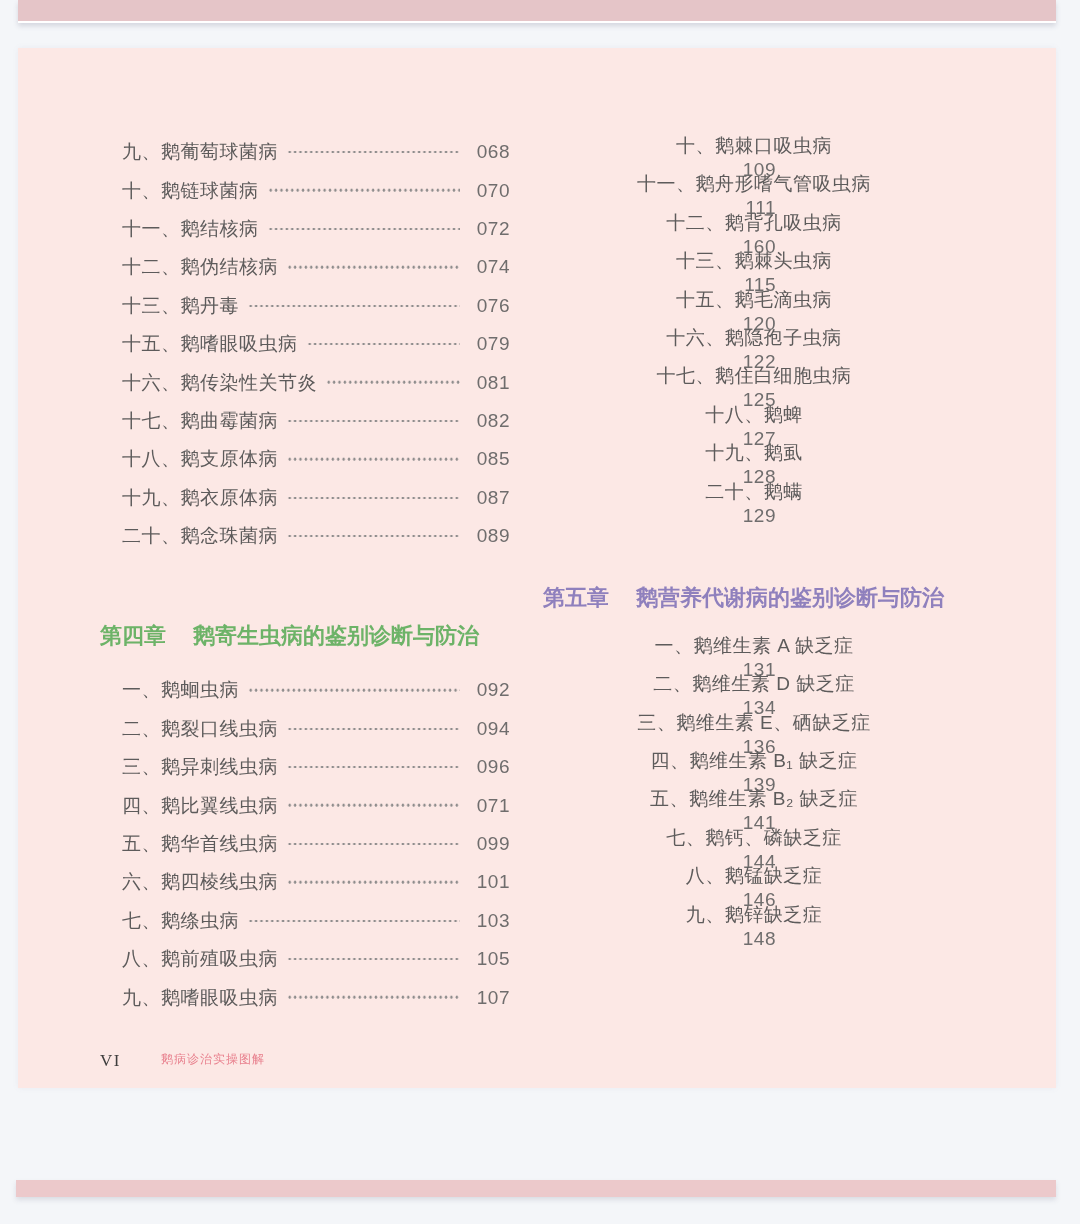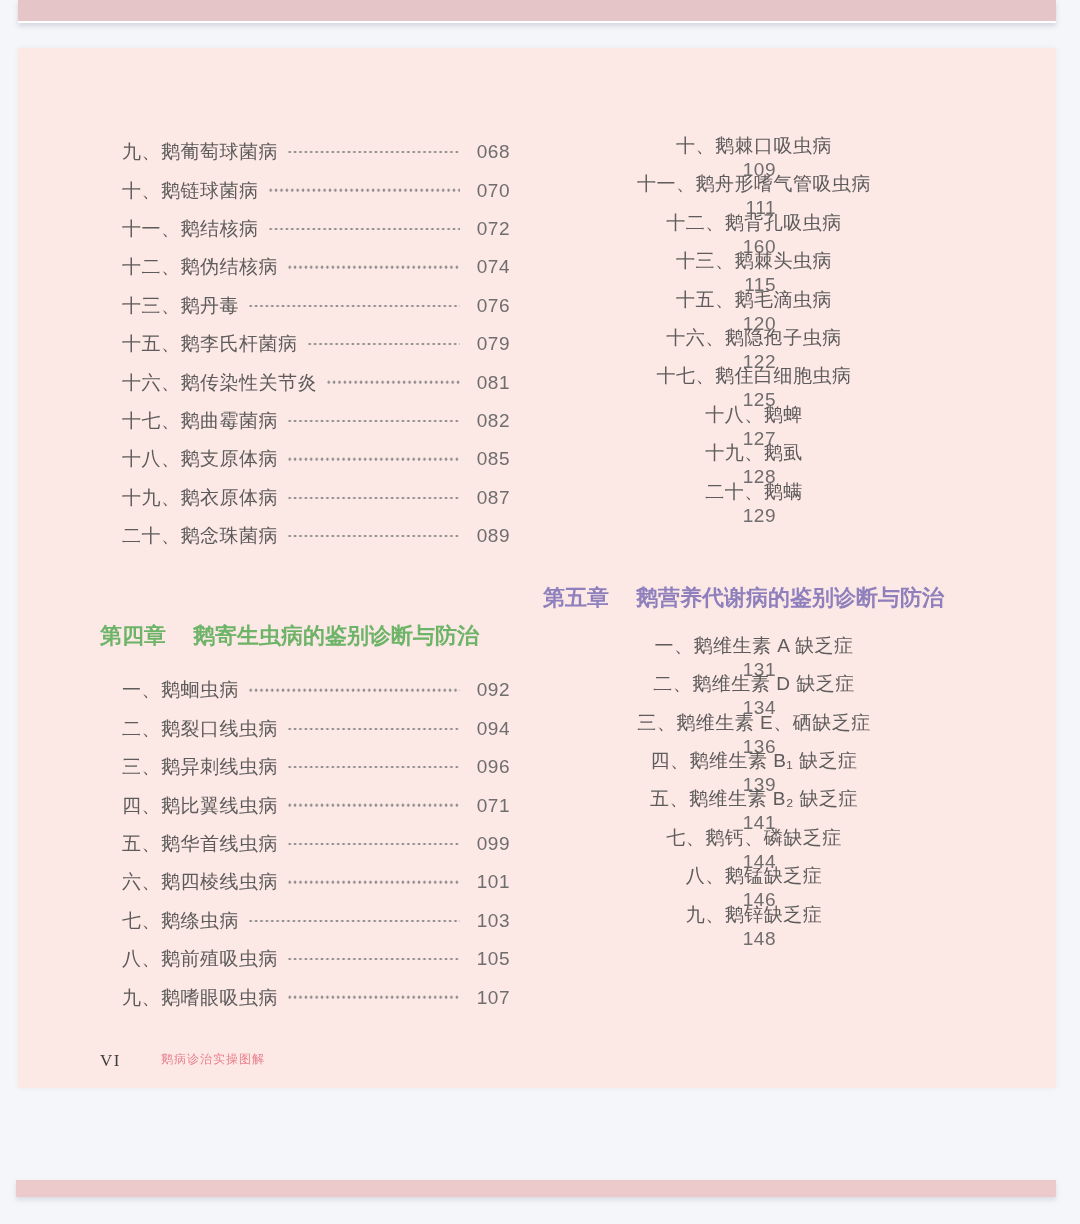--- a/index.html
+++ b/index.html
@@ -93,21 +93,21 @@
             <span class="lab">十二、鹅伪结核病</span>
             <span class="dots"></span>
             <span class="pg">074</span>
           </div>
           <div class="entry">
             <span class="lab">十三、鹅丹毒</span>
             <span class="dots"></span>
             <span class="pg">076</span>
           </div>
           <div class="entry">
-            <span class="lab">十五、鹅李氏杆菌病</span>
+            <span class="lab">十五、鹅嗜眼吸虫病</span>
             <span class="dots"></span>
             <span class="pg">079</span>
           </div>
           <div class="entry">
             <span class="lab">十六、鹅传染性关节炎</span>
             <span class="dots"></span>
             <span class="pg">081</span>
           </div>
           <div class="entry">
             <span class="lab">十七、鹅曲霉菌病</span>

